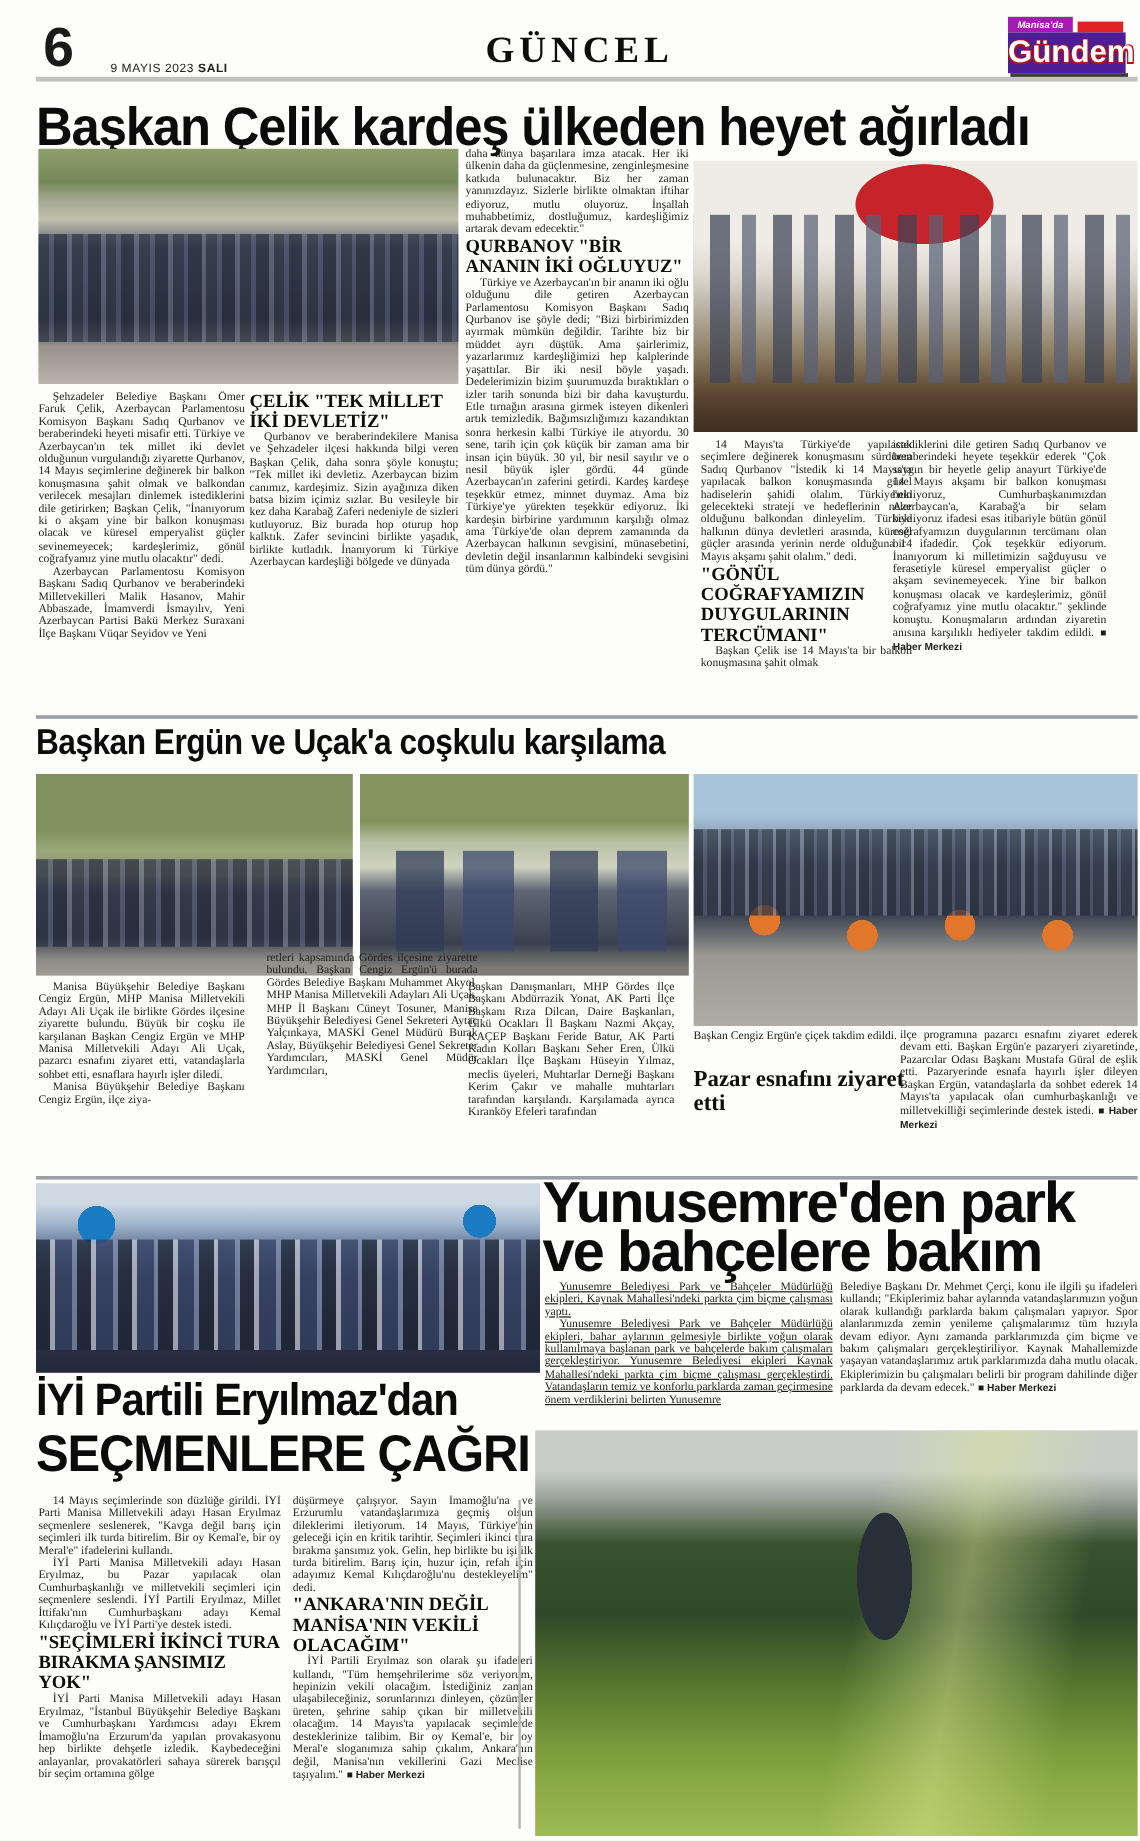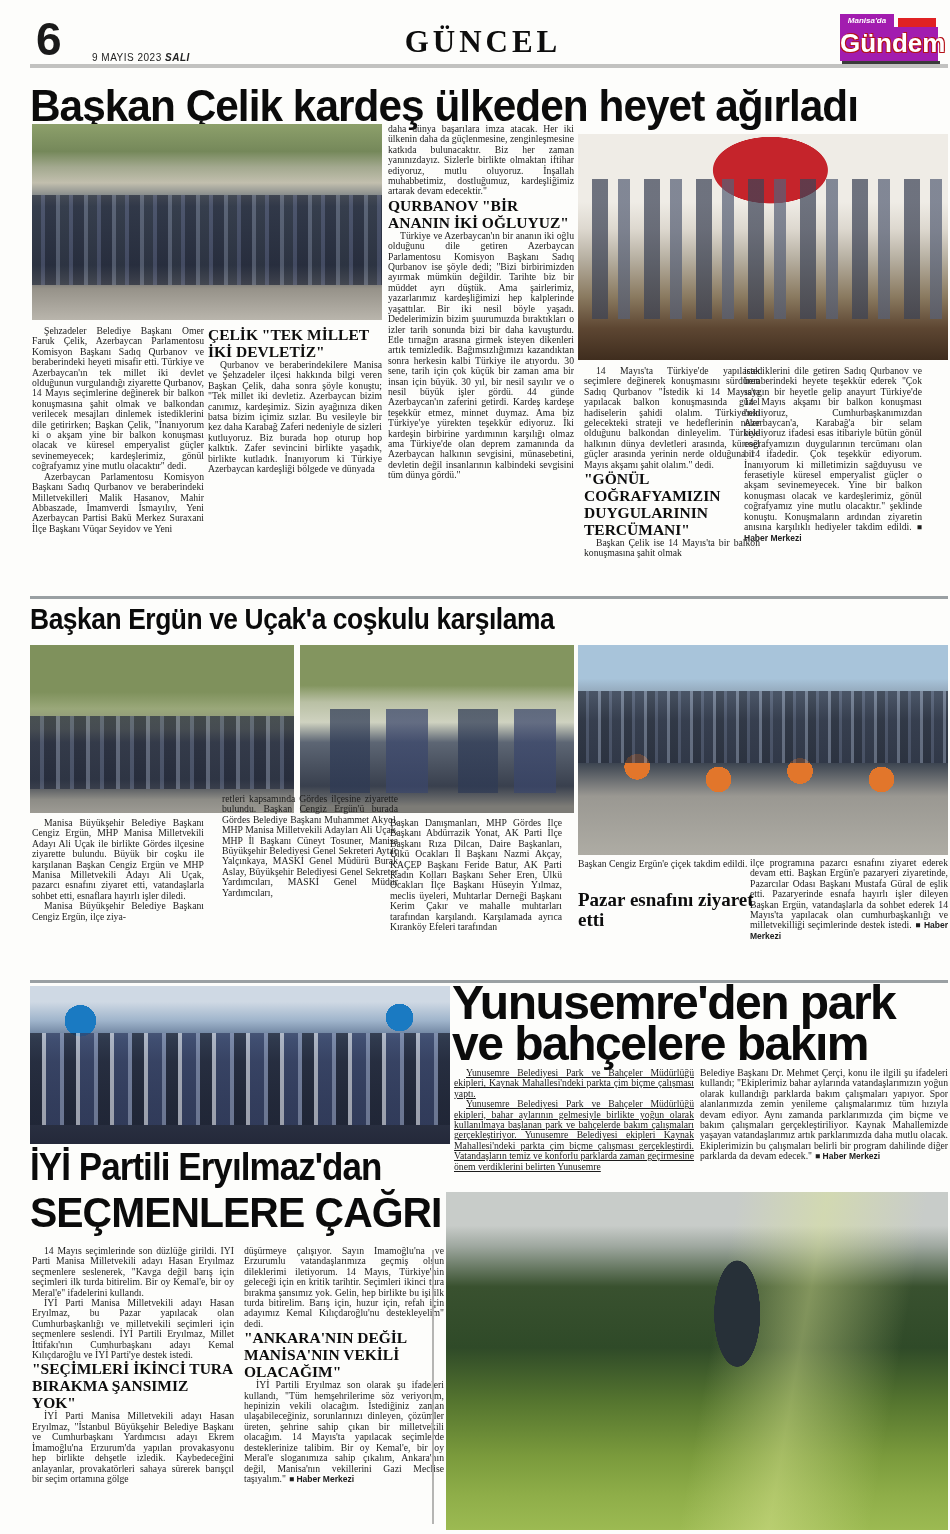--- a/index.html
+++ b/index.html
@@ -1,28 +1,28 @@
 <!DOCTYPE html>
 <html lang="tr"><head>
 <meta charset="utf-8">
 <style>
   html,body{margin:0;padding:0;background:#e9e9e7;}
   .page{position:relative;width:950px;height:1534px;background:#fdfdfb;margin:0 auto;
         font-family:"Liberation Serif",serif;color:#111;overflow:hidden;}
   
   .pagenum{position:absolute;left:36px;top:16px;font:bold 46px/1 "Liberation Sans",sans-serif;color:#1a1a1a;}
   .dateline{position:absolute;left:92px;top:52px;font:10px "Liberation Sans",sans-serif;color:#222;letter-spacing:.5px;}
-  .dateline b{font-weight:bold;font-style:italic;}
+  .dateline b{font-weight:bold;}
   .section-title{position:absolute;left:0;right:0;top:26px;text-align:center;
         font:bold 31px/1 "Liberation Serif",serif;letter-spacing:4px;color:#0d0d0d;padding-left:16px;}
   .logo{position:absolute;left:840px;top:14px;width:98px;height:52px;}
   .logo .red-tab{position:absolute;left:0;top:0;width:54px;height:13px;background:#a21caf;
         color:#fff;font:italic bold 8px/13px "Liberation Sans",sans-serif;text-align:center;}
   .logo .red-tab2{position:absolute;right:2px;top:4px;width:38px;height:9px;background:#e02224;}
-  .logo .blue-box{position:absolute;left:0;top:13px;width:98px;height:34px;background:#a21caf;
+  .logo .blue-box{position:absolute;left:0;top:13px;width:98px;height:34px;background:#4c1d95;
         color:#fff;font:bold 26px/32px "Liberation Sans",sans-serif;text-align:center;
         text-shadow:1px 1px 0 #b51218,-1px 1px 0 #b51218,1px -1px 0 #b51218;}
   .logo .shadow{position:absolute;left:2px;top:47px;width:98px;height:4px;background:#3a3a3a;}
   .header-rule{position:absolute;left:30px;top:64px;width:918px;height:4px;background:#c2c2c0;}
   
   .headline{position:absolute;font-family:"Liberation Sans",sans-serif;font-weight:bold;color:#0b0b0b;white-space:nowrap;}
   .h1{left:30px;top:80px;font-size:45px;letter-spacing:-1px;}
   .h1 span{display:inline-block;transform:scaleX(.94);transform-origin:0 0;}
   .h2{left:30px;top:602px;font-size:30px;letter-spacing:-.5px;}
   .h2 span{display:inline-block;transform:scaleX(.88);transform-origin:0 0;}

